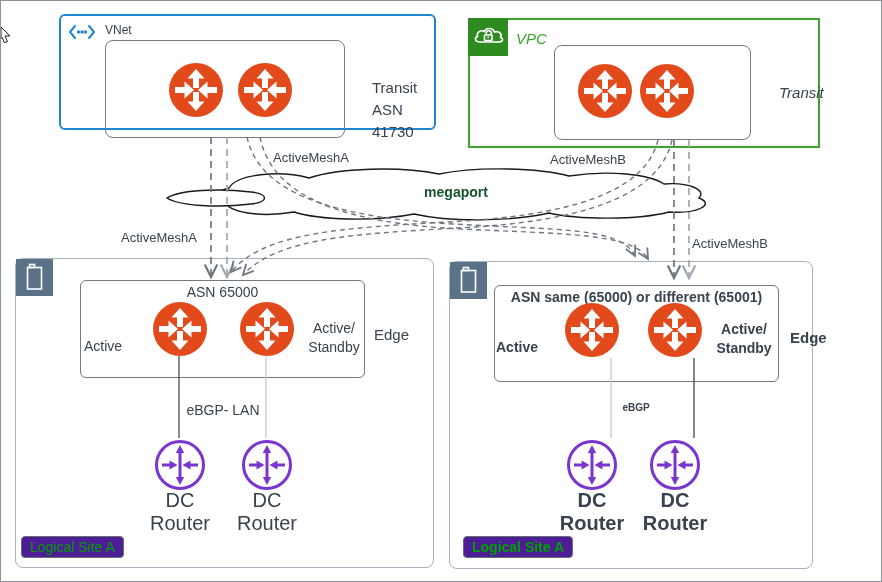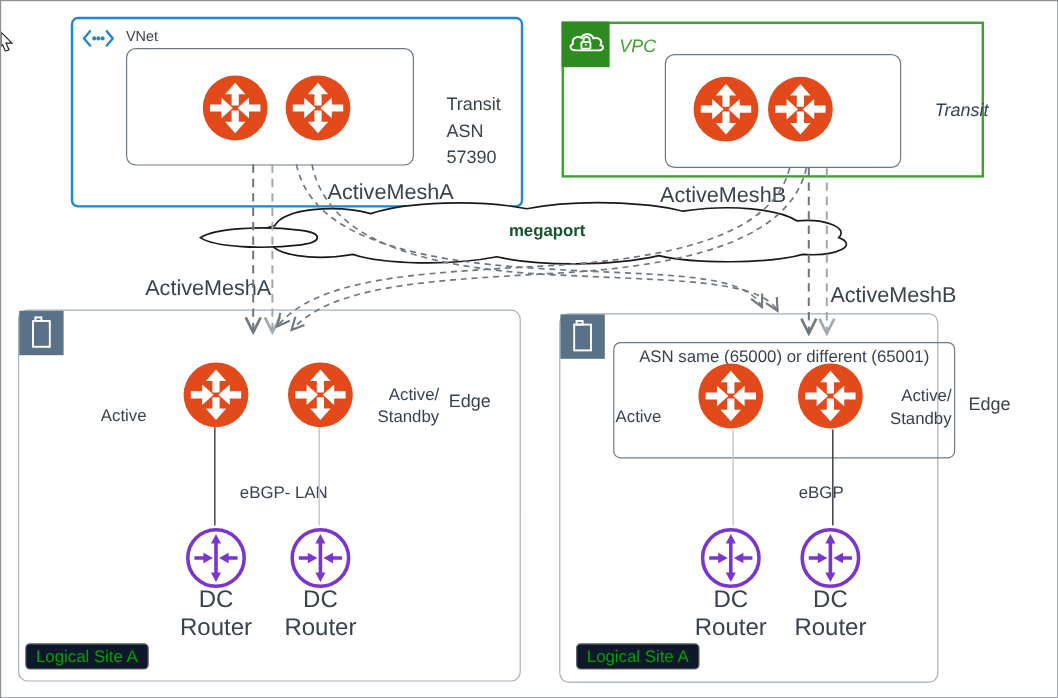--- a/index.html
+++ b/index.html
@@ -4,39 +4,39 @@
 <style>
   html,body{margin:0;padding:0;background:#fff;}
   .canvas{
     position:relative;width:882px;height:582px;background:#fff;
     border:1px solid #8d9298;box-sizing:border-box;overflow:hidden;
     font-family:"Liberation Sans",sans-serif;color:var(--text,#39434E);
   }
   .abs{position:absolute;}
   .box{position:absolute;box-sizing:border-box;}
   .lbl{position:absolute;white-space:nowrap;}
-  .vnet-box{left:58px;top:13px;width:377px;height:159px;border:2px solid var(--vnet_blue);border-radius:6px;}
+  .vnet-box{left:58px;top:13px;width:377px;height:116px;border:2px solid var(--vnet_blue);border-radius:6px;}
   .vpc-box{left:467px;top:17px;width:352px;height:130px;border:2px solid var(--vpc_green_border);font-style:italic;}
   .inner{position:absolute;border:1.4px solid var(--box_border_dark);border-radius:8px;box-sizing:border-box;}
   .vnet-inner{left:44px;top:24px;width:240px;height:98px;}
   .vpc-inner{left:84px;top:25px;width:197px;height:95px;}
   .transit{position:absolute;font-size:15px;line-height:22px;margin-left:20px;}
   .site-box{border:1.4px solid var(--box_border_light);border-radius:8px;}
   .site-left{left:14px;top:257px;width:419px;height:310px;}
-  .site-right{left:465px;top:260px;width:316px;height:308px;}
+  .site-right{left:448px;top:260px;width:364px;height:308px;font-weight:bold;}
   .bsquare{position:absolute;left:0;top:0;width:37px;height:37px;background:var(--building_bg);}
   .vpcsquare{position:absolute;left:-2px;top:-2px;width:40px;height:38px;background:var(--vpc_green_bg);}
   .asn{position:absolute;top:3px;left:0;width:100%;text-align:center;font-size:14px;}
-  .badge{position:absolute;border:1px solid #666c72;border-radius:4px;background:#0f172a;
+  .badge{position:absolute;border:1px solid #666c72;border-radius:4px;background:#4c1d95;
          padding:2px 8px;font-size:14px;color:var(--site_badge_green);}
   .router56{position:absolute;width:56px;height:56px;}
   .router52{position:absolute;width:52px;height:52px;}
-  .meshlbl{font-size:18px;}
+  .meshlbl{font-size:13px;}
   .dclbl{font-size:20px;text-align:center;}
-  .center{text-align:right;}
+  .center{text-align:center;}
   .right{text-align:left;}
   svg{display:block;}
   .overlay{position:absolute;left:0;top:0;z-index:5;pointer-events:none;}
   .megaport{position:absolute;left:400px;top:183px;width:110px;text-align:center;
             font-weight:bold;font-size:14px;color:#14532d;z-index:6;}
 </style>
 </head>
 <body>
 
 <svg width="0" height="0" style="position:absolute">
@@ -92,21 +92,21 @@
     <div class="lbl" style="left:44px;top:7px;font-size:12px">VNet</div>
     <div class="inner vnet-inner"></div>
     <svg class="router56" style="left:107px;top:46px" viewBox="0 0 56 56">
         <use href="#rt-o"></use>
       </svg>
     <svg class="router56" style="left:176px;top:46px" viewBox="0 0 56 56">
         <use href="#rt-o"></use>
       </svg>
     <div class="transit" style="left:291px;top:61px">
       <div>Transit</div>
-      <div>ASN 57390</div>
+      <div>ASN 41730</div>
     </div>
   </div>
 
   <div class="box vpc-box">
     <div class="vpcsquare">
       <svg width="40" height="38" viewBox="0 0 40 38">
         <g stroke="#fff" fill="none" stroke-width="1.6">
           <path d="M12,24 C7,24 6,20 9.5,18.5 C8,14 13,11.5 16.5,13.5 C18,9.5 25,9.5 26.5,14 C31,12.5 34.5,16 32.5,19.5 C36,20.5 35,24 30.5,24 Z"></path>
           <rect x="16.5" y="17" width="7.5" height="5.5" rx="0.8"></rect>
           <path d="M18.2,17 v-1.6 a2.1,2.1 0 0 1 5.2,0 V17"></path>
@@ -170,20 +170,23 @@
   <div class="lbl meshlbl" style="left:549px;top:151px">ActiveMeshB</div>
   <div class="lbl meshlbl" style="left:120px;top:229px">ActiveMeshA</div>
   <div class="lbl meshlbl" style="left:691px;top:235px">ActiveMeshB</div>
 
   <div class="box site-box site-left">
     <div class="bsquare">
       <svg width="37" height="37" viewBox="0 0 37 37">
           <use href="#bld"></use>
         </svg>
     </div>
+    <div class="inner" style="left:64px;top:21px;width:285px;height:98px;border-radius:6px">
+      <div class="asn">ASN 65000</div>
+    </div>
     <svg class="router56" style="left:136px;top:42px" viewBox="0 0 56 56">
         <use href="#rt-o"></use>
       </svg>
     <svg class="router56" style="left:223px;top:42px" viewBox="0 0 56 56">
         <use href="#rt-o"></use>
       </svg>
     <div class="lbl right" style="left:68px;top:79px;width:66px;font-size:14px">Active</div>
     <div class="abs center" style="left:286px;top:60px;width:64px;font-size:14px;line-height:19px">
       <div>Active/</div>
         <div>Standby</div>
@@ -215,21 +218,21 @@
       </svg>
     <svg class="router56" style="left:197px;top:40px" viewBox="0 0 56 56">
         <use href="#rt-o"></use>
       </svg>
     <div class="lbl right" style="left:46px;top:77px;width:66px;font-size:14px">Active</div>
     <div class="abs center" style="left:262px;top:58px;width:64px;font-size:14px;line-height:19px">
       <div>Active/</div>
         <div>Standby</div>
     </div>
     <div class="lbl" style="left:340px;top:67px;font-size:15px">Edge</div>
-    <div class="abs center" style="left:136px;top:140px;width:100px;font-size:14px">eBGP</div>
+    <div class="abs center" style="left:136px;top:140px;width:100px;font-size:10px">eBGP</div>
     <svg class="router52" style="left:116px;top:177px" viewBox="0 0 52 52">
         <use href="#rt-p"></use>
       </svg>
     <svg class="router52" style="left:199px;top:177px" viewBox="0 0 52 52">
         <use href="#rt-p"></use>
       </svg>
     <div class="abs dclbl" style="left:102px;top:227px;width:80px">DC Router</div>
     <div class="abs dclbl" style="left:185px;top:227px;width:80px">DC Router</div>
     <div class="badge" style="left:13px;top:274px">Logical Site A</div>
   </div>

